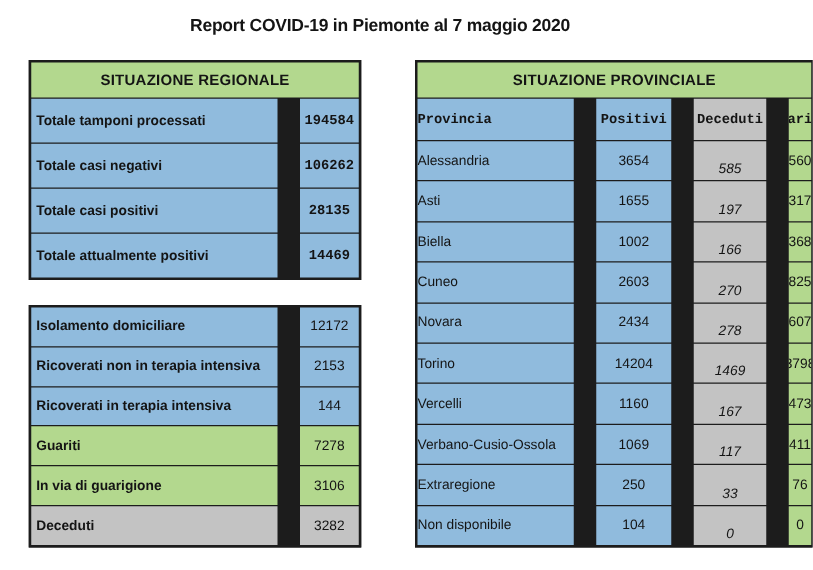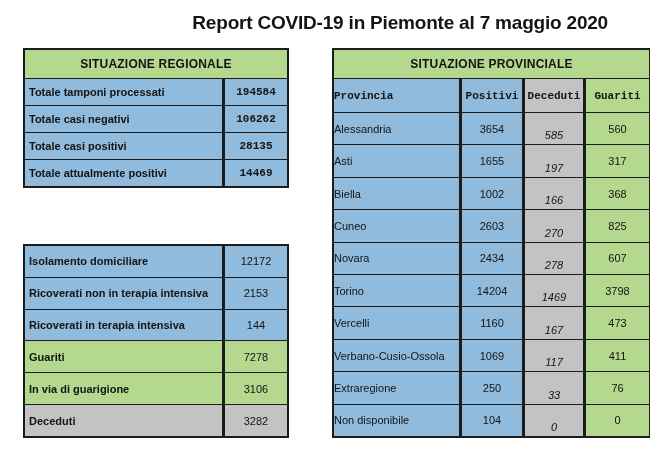--- a/index.html
+++ b/index.html
@@ -16,45 +16,45 @@
     width: 650px; height: 456px;
     position: relative;
     background: var(--c-background);
     font-family: "Liberation Sans", sans-serif;
     color: var(--c-text);
     overflow: hidden;
   }
   .title {
     position: absolute;
     left: 0; top: 12px; width: 608px;
-    text-align: right;
-    font-size: 19px;
+    text-align: center;
+    font-size: 14px;
     font-weight: bold;
     letter-spacing: -0.2px;
   }
   .tbl {
     position: absolute;
     display: flex;
     flex-direction: column;
     gap: 1px;
     background: var(--c-border);
     border: 2px solid var(--c-border);
   }
-  #tbl-regional   { left: 23px;  top: 48px;  width: 266px; height: 140px; }
+  #tbl-regional   { left: 23px;  top: 48px;  width: 266px; height: 176px; }
   #tbl-status     { left: 23px;  top: 244px; width: 266px; height: 194px; }
   #tbl-provincial { left: 305px; top: 48px;  width: 319px; height: 390px; margin-left: 27px; }
 
   .thead {
     flex: 0 0 28px;
     display: flex; align-items: center; justify-content: center;
     font-weight: bold; font-size: 12px;
     letter-spacing: 0.2px;
     background: var(--c-green);
   }
-  .trow { display: flex; gap: 3px; flex: 1 1 0; min-height: 0; }
+  .trow { display: flex; gap: 18px; flex: 1 1 0; min-height: 0; }
   .colhead-row { flex: 0 0 33px; }
 
   .cell { display: flex; align-items: center; font-size: 11px; overflow: hidden; }
   .blue  { background: var(--c-blue); }
   .green { background: var(--c-green); }
   .gray  { background: var(--c-gray); }
 
   .lab { flex: 0 0 197px; justify-content: flex-start; padding-left: 4px; font-weight: bold; }
   .val { flex: 1 1 0; justify-content: center; }
   .b   { font-weight: bold; font-family: Liberation Mono, monospace; }

